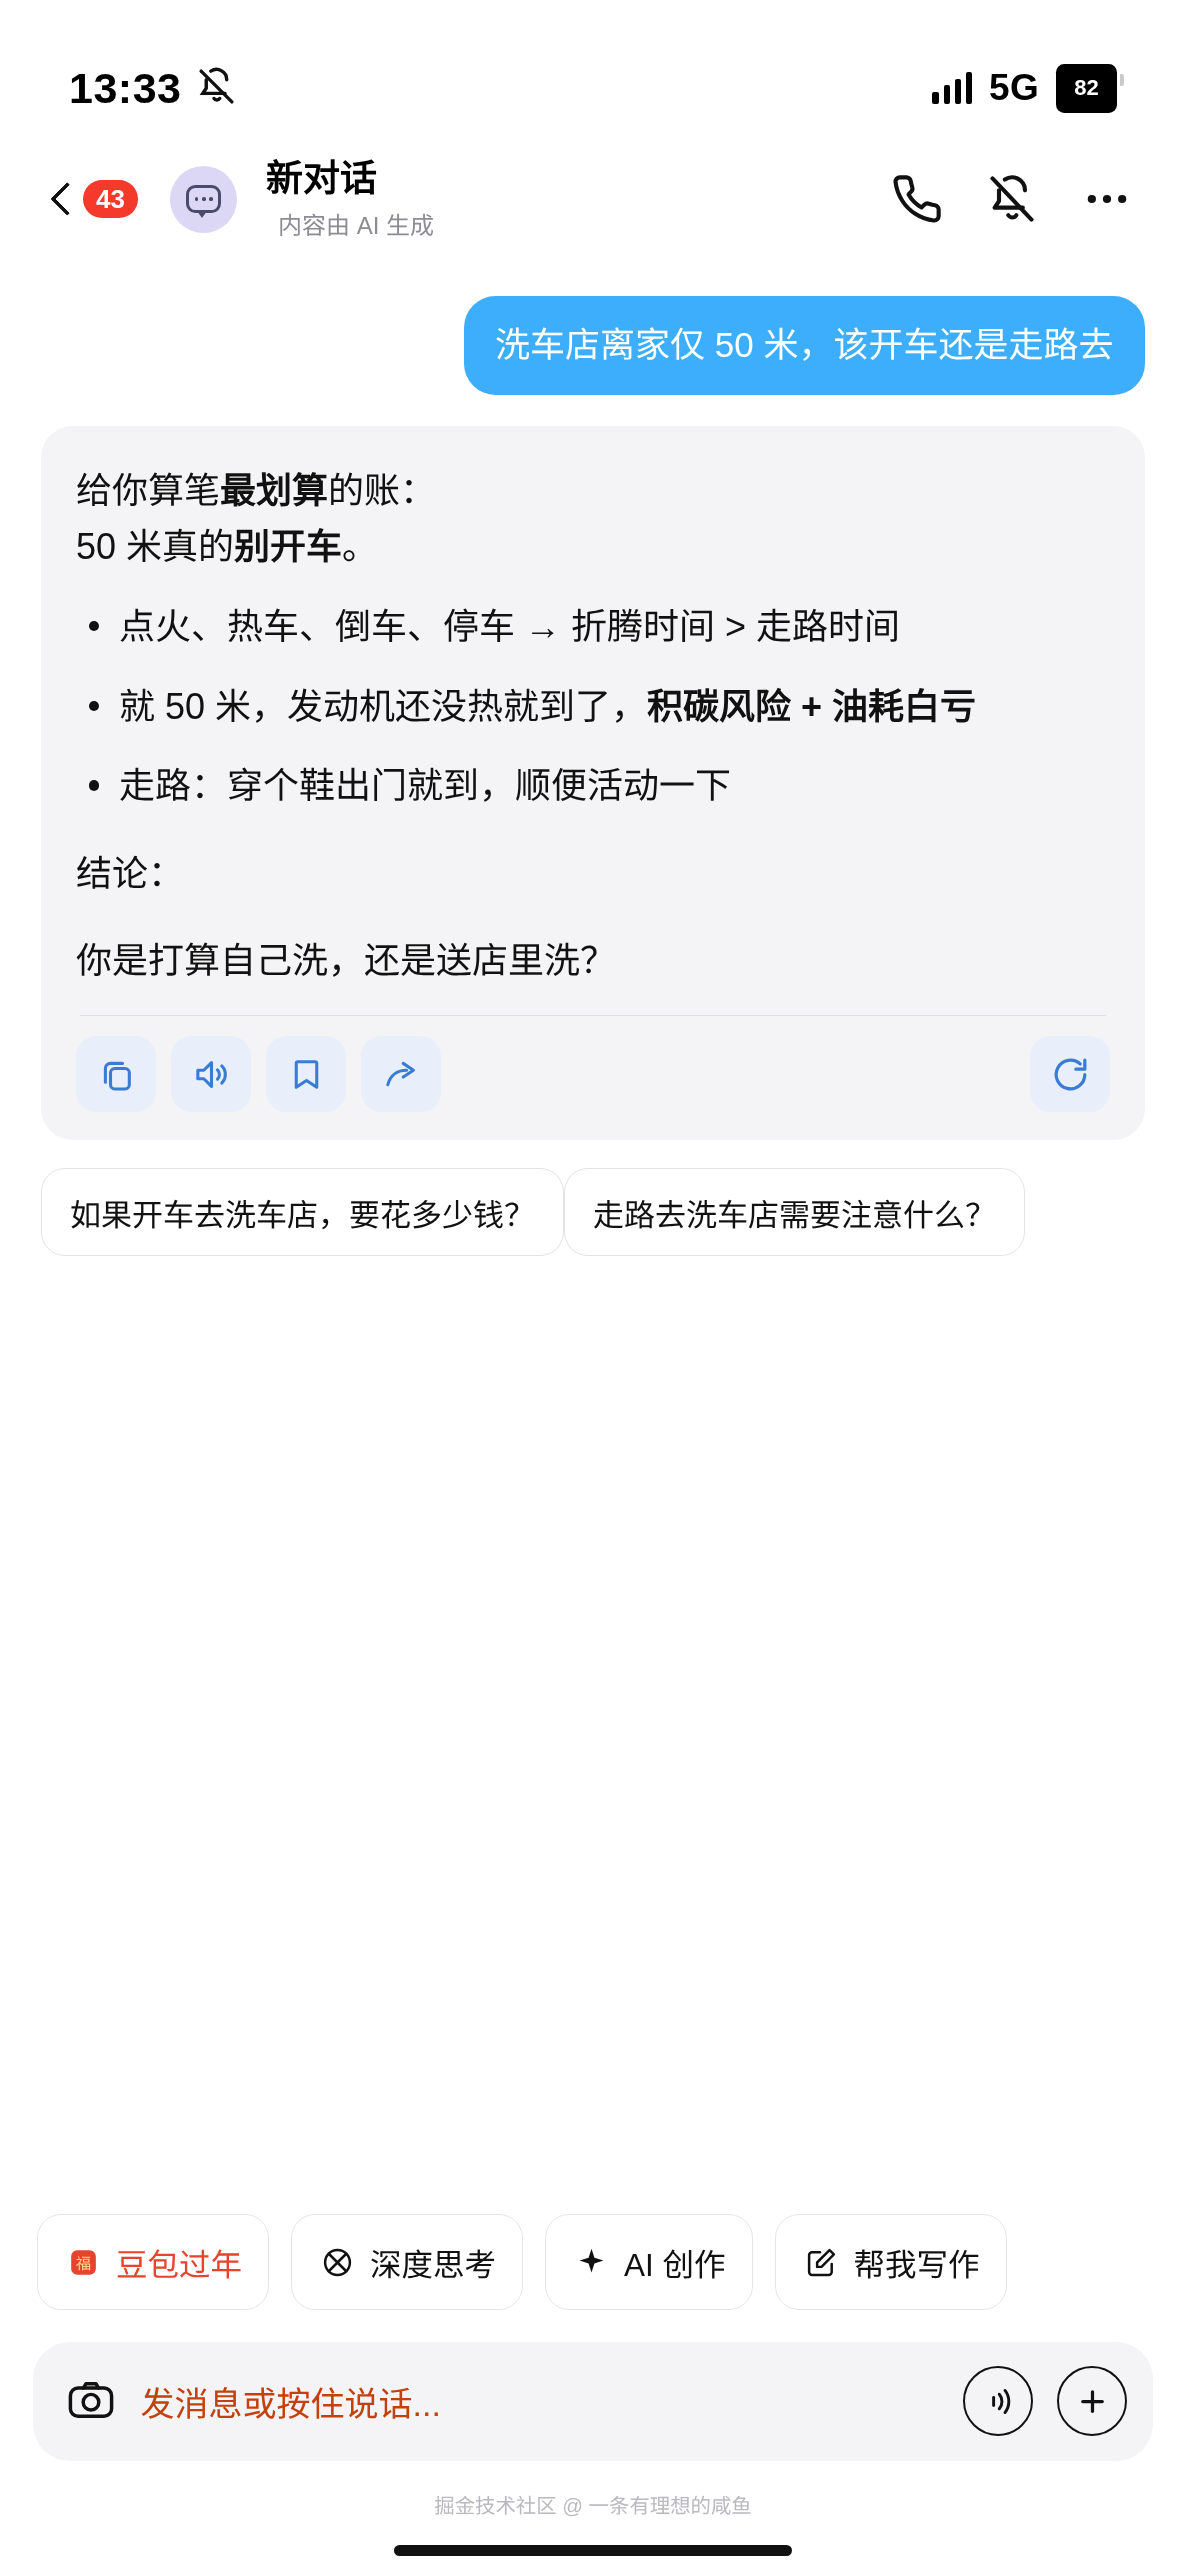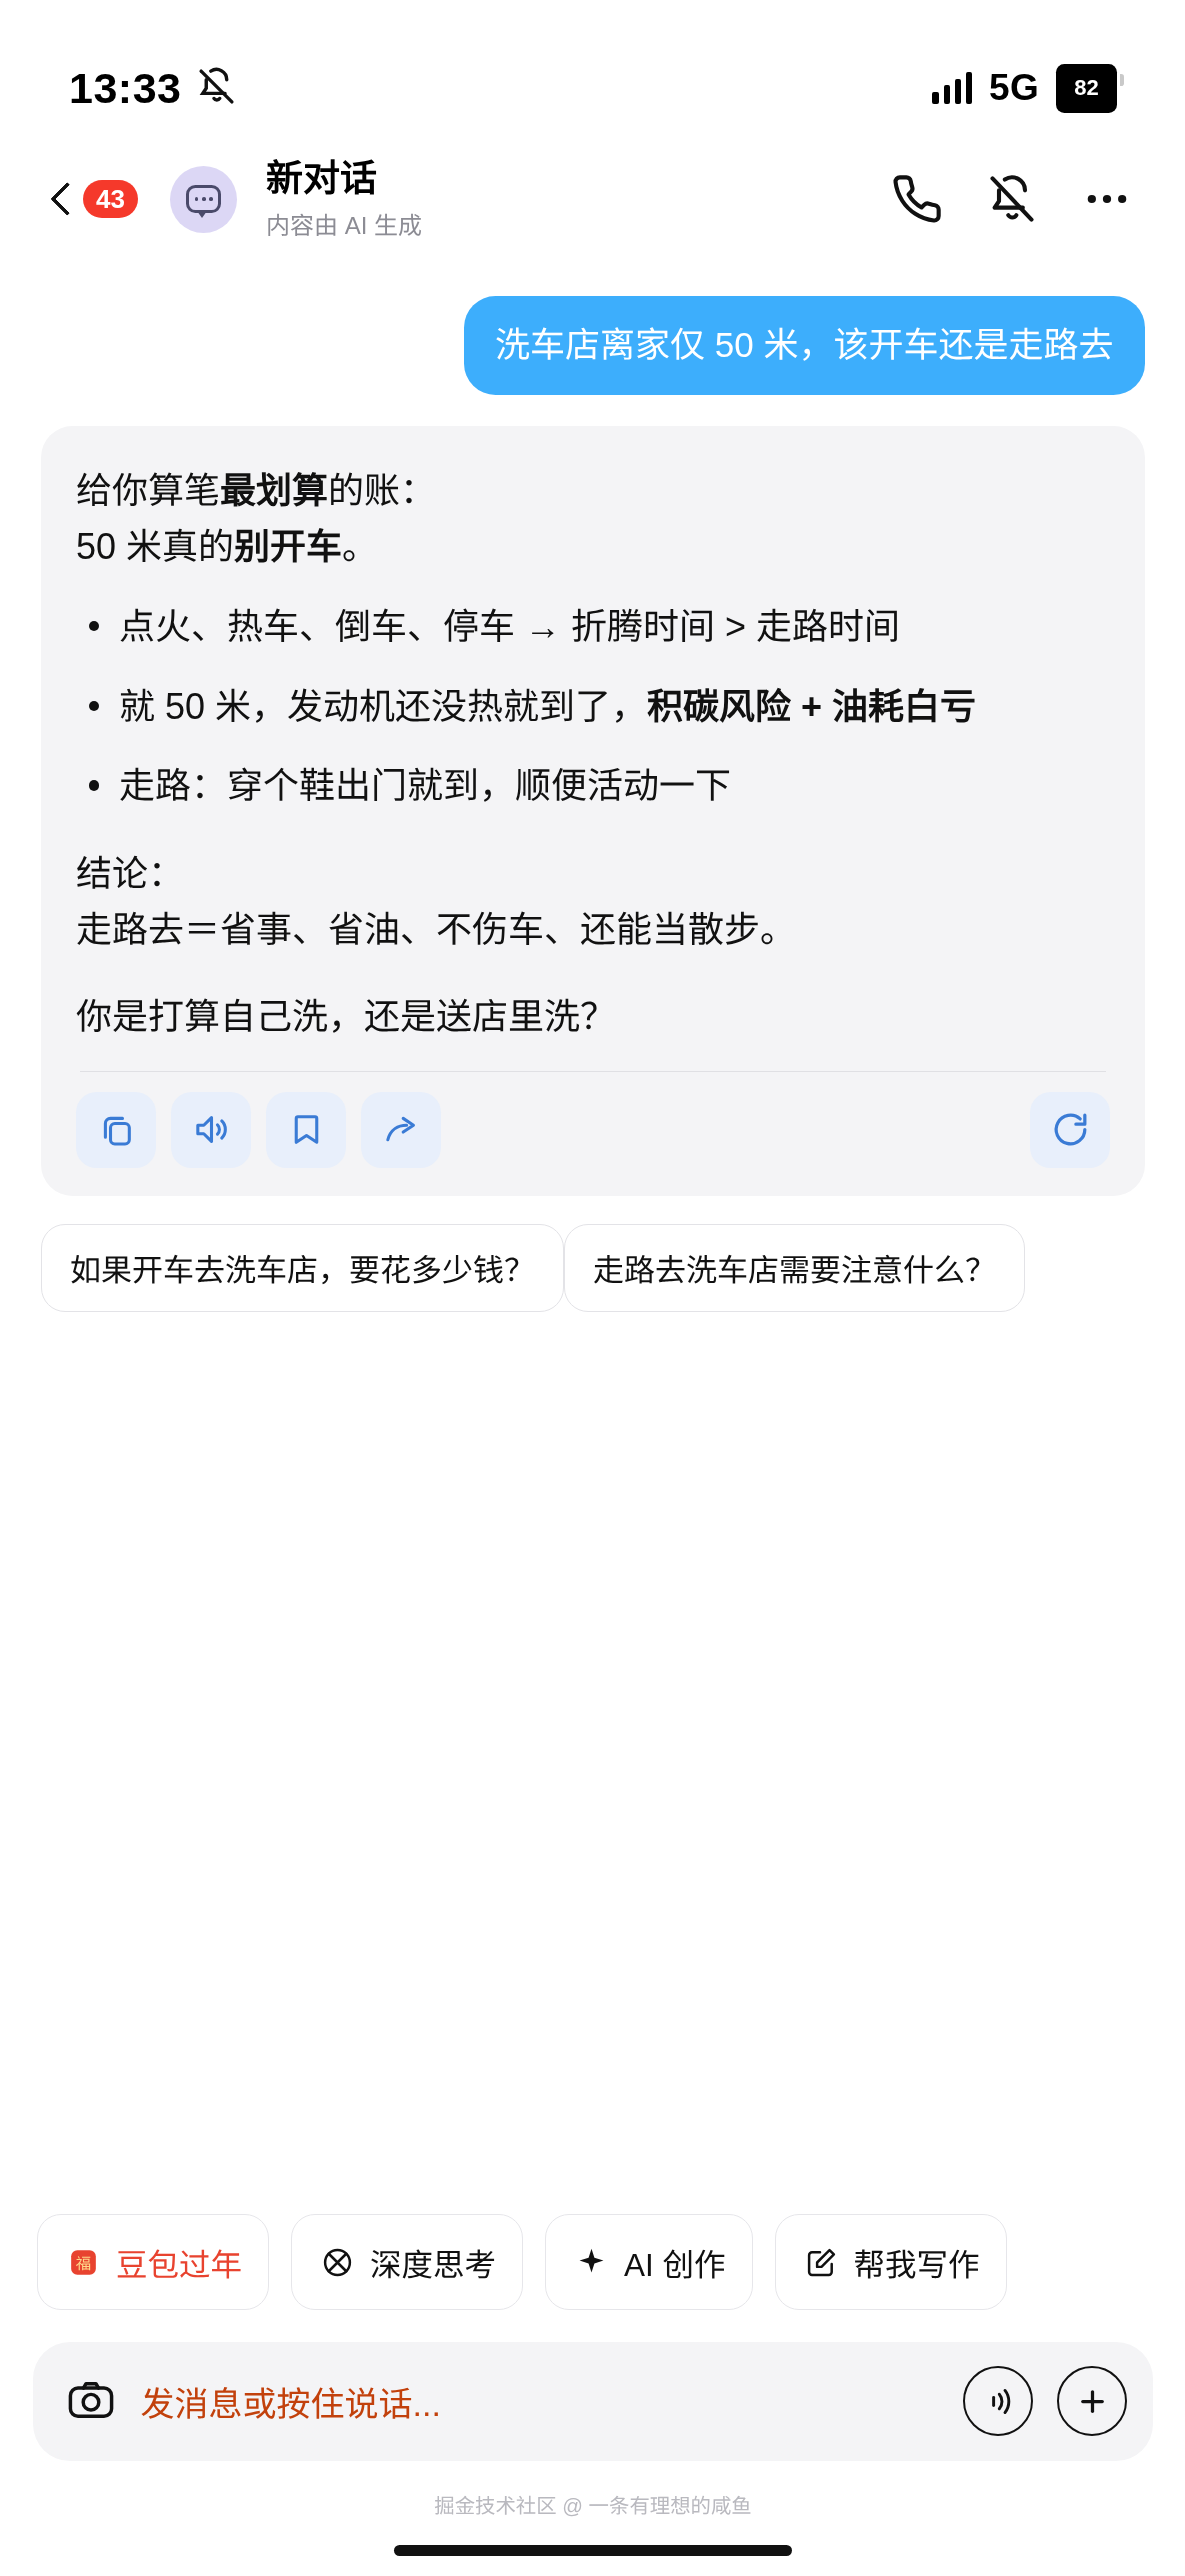--- a/index.html
+++ b/index.html
@@ -172,20 +172,21 @@
   .title-main {
     font-size: 37px;
     font-weight: bold;
     color: #000;
     line-height: 1.2;
   }
   .title-sub {
     font-size: 24px;
     color: #8c8c94;
     margin-top: 5.6px;
+    margin-left: 12px;
   }
   .header-actions {
     display: flex;
     align-items: center;
     gap: 43px;
     padding-right: 7.4px;
   }
   .hicon { width: 52px; height: 52px; position: relative; }
 
   
@@ -438,21 +439,20 @@
         </li>
         <li>
           <span>就 50 米，发动机还没热就到了，</span><b>积碳风险 + 油耗白亏</b>
         </li>
         <li>
           <span>走路：穿个鞋出门就到，顺便活动一下</span>
         </li>
       </ul>
 
       <p class="gap">结论：</p>
-      <p>走路去＝省事、省油、不伤车、还能当散步。</p>
       <p class="gap">你是打算自己洗，还是送店里洗？</p>
 
       <div class="divider"></div>
 
       <div class="actions-row">
         <div class="act-btn">
           <svg width="41" height="41" viewBox="0 0 24 24" fill="none" stroke="#3a7bd5" stroke-width="1.8" stroke-linecap="round" stroke-linejoin="round">
             <rect x="8.5" y="8.5" width="11" height="12" rx="2.5"></rect>
             <path d="M15.5 5.5h-7a3 3 0 0 0-3 3v8"></path>
           </svg>

